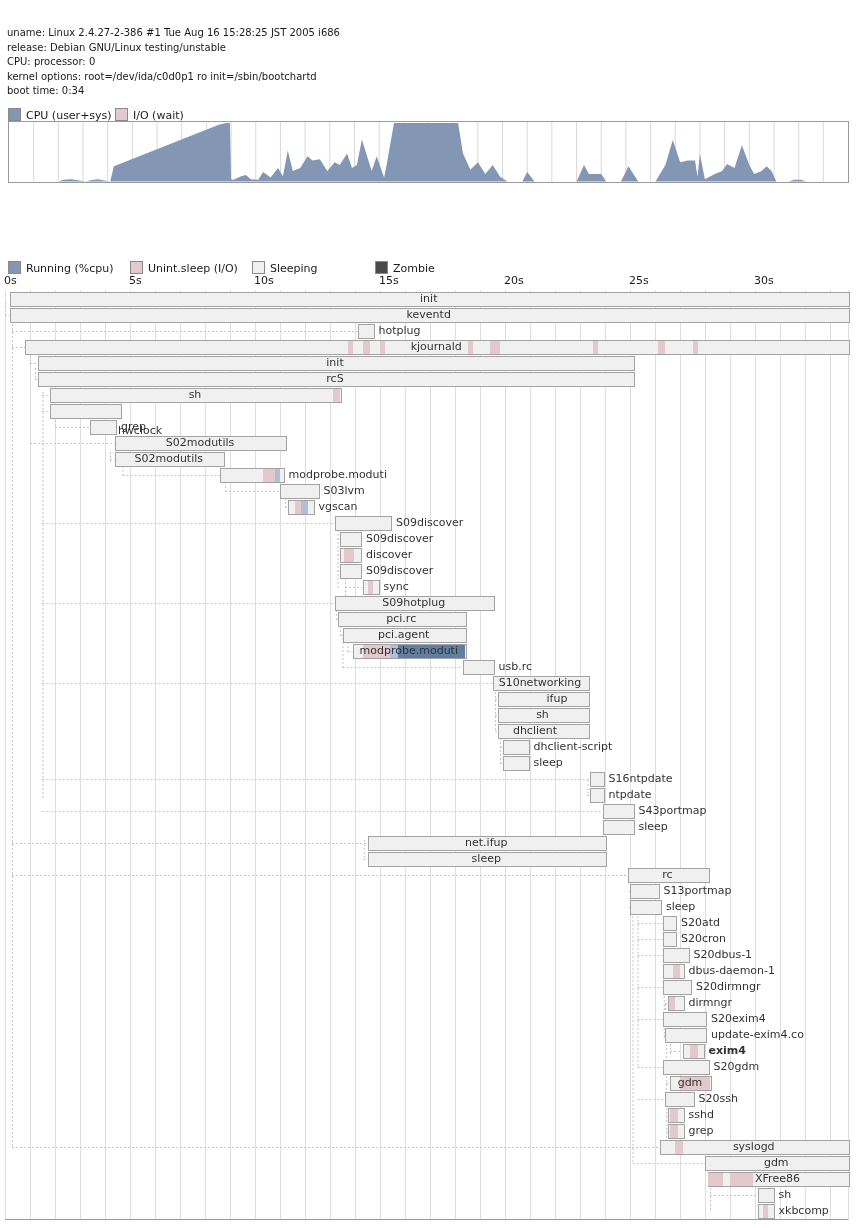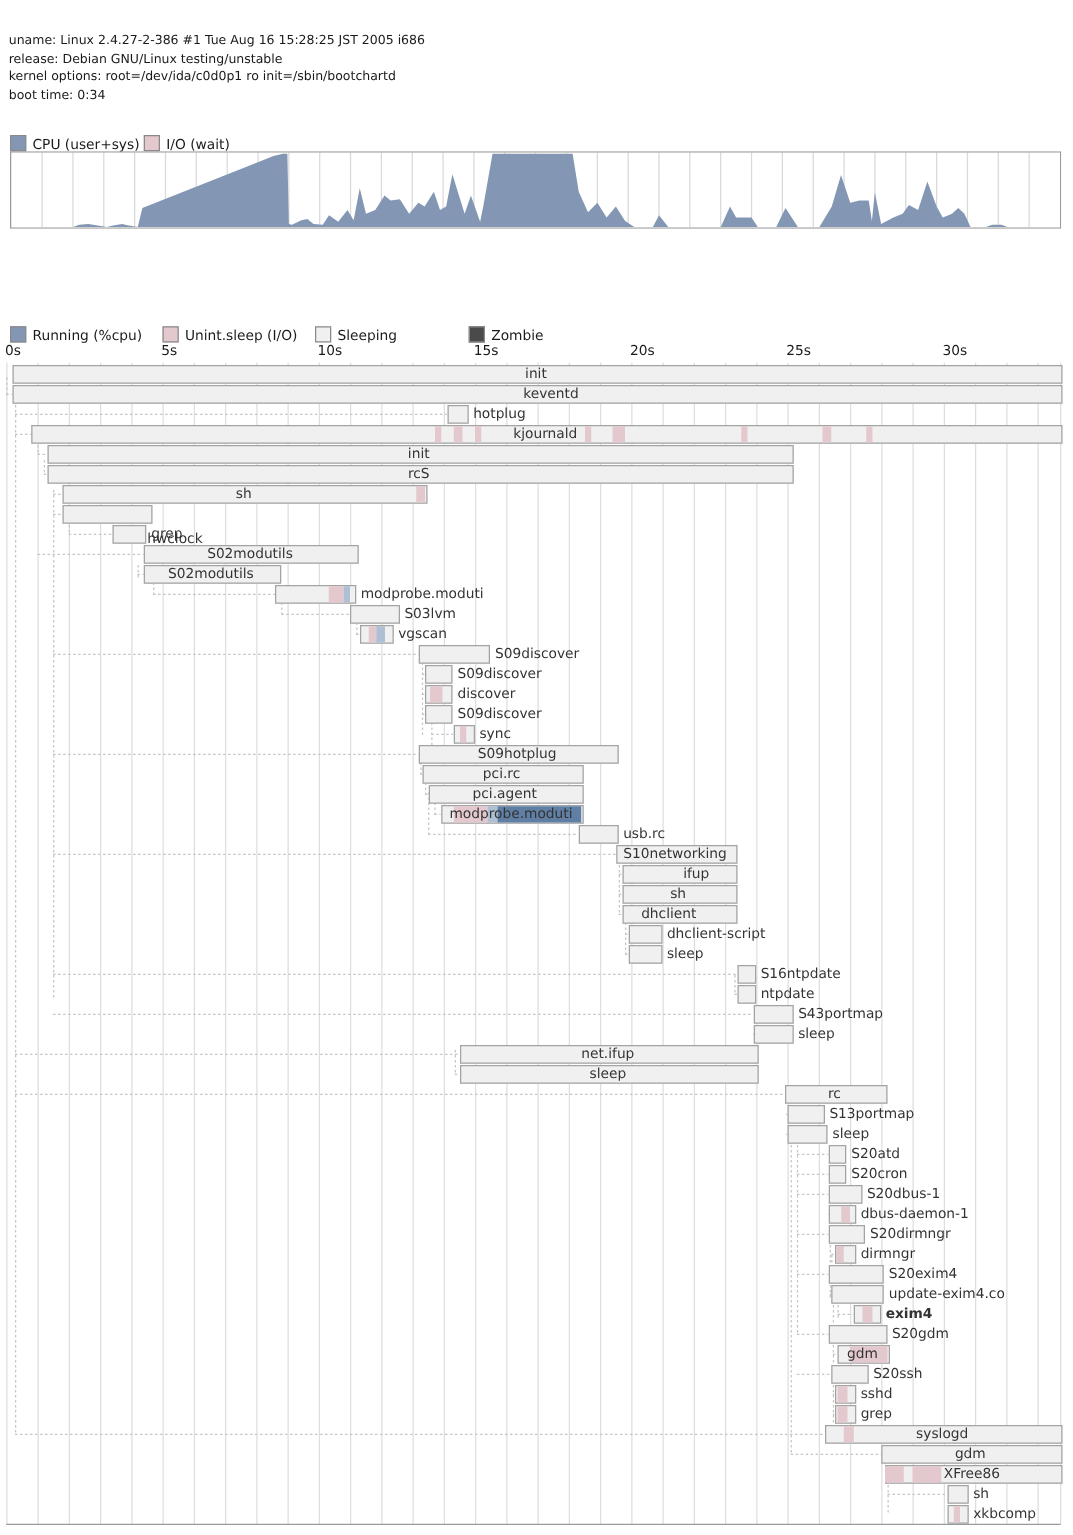--- a/index.html
+++ b/index.html
@@ -18,20 +18,21 @@
   .blab{position:absolute;height:14px;font-size:11px;line-height:14px;color:#333;white-space:nowrap;}
   .blab.center{text-align:center;}
 </style>
 </head>
 <body>
 
 <div id="page">
   <div class="info">
       <div>uname: Linux 2.4.27-2-386 #1 Tue Aug 16 15:28:25 JST 2005 i686</div>
       <div>release: Debian GNU/Linux testing/unstable</div>
+      <div>CPU: processor: 0</div>
       <div>kernel options: root=/dev/ida/c0d0p1 ro init=/sbin/bootchartd</div>
       <div>boot time: 0:34</div>
     </div>
 
   <div class="legend-row" id="cpu-legend" style="left:8px;top:108px;width:400px;height:14px;">
       <span class="legend-item" style="left: 0px;"><span class="swatch" style="background: rgb(131, 151, 180);"></span><span>CPU (user+sys)</span></span>
       <span class="legend-item" style="left: 107px;"><span class="swatch" style="background: rgb(227, 200, 205);"></span><span>I/O (wait)</span></span>
     </div>
 
   <svg id="cpu-box" viewBox="0 0 841 62" width="841" height="62">
@@ -211,21 +212,21 @@
       <line x1="632.5" x2="705" y1="1163.5" y2="1163.5" stroke="#c5c5c5" stroke-dasharray="2,2"></line>
       <line x1="710" x2="707.5" y1="1179.5" y2="1179.5" stroke="#c5c5c5" stroke-dasharray="2,2"></line>
       <line x1="710" x2="757.5" y1="1195.5" y2="1195.5" stroke="#c5c5c5" stroke-dasharray="2,2"></line>
       <line x1="760" x2="757.5" y1="1211.5" y2="1211.5" stroke="#c5c5c5" stroke-dasharray="2,2"></line>
       <line x1="5" x2="848.5" y1="1219.5" y2="1219.5" stroke="#9a9a9a"></line>
     </svg>
   <div id="bars">
       <div class="bar" style="left: 10px; top: 292px; width: 837.5px;"></div>
       <div class="blab center" style="top: 292px; left: 10px; width: 837.5px;">init</div>
       <div class="bar" style="left: 10px; top: 308px; width: 837.5px;"></div>
-      <div class="blab center" style="top: 308px; left: 10px; width: 837.5px; padding-left: 12px;">keventd</div>
+      <div class="blab center" style="top: 308px; left: 10px; width: 837.5px;">keventd</div>
       <div class="bar" style="left: 357.5px; top: 324px; width: 15px;"></div>
       <div class="blab" style="top: 324px; left: 378.5px;">hotplug</div>
       <div class="bar" style="left: 25px; top: 340px; width: 822.5px;">
         <div class="seg" style="left: 321.5px; width: 5px; background: rgb(227, 200, 205);"></div>
         <div class="seg" style="left: 336.5px; width: 7.5px; background: rgb(227, 200, 205);"></div>
         <div class="seg" style="left: 354px; width: 5px; background: rgb(227, 200, 205);"></div>
         <div class="seg" style="left: 441.5px; width: 5px; background: rgb(227, 200, 205);"></div>
         <div class="seg" style="left: 464px; width: 10px; background: rgb(227, 200, 205);"></div>
         <div class="seg" style="left: 566.5px; width: 5px; background: rgb(227, 200, 205);"></div>
         <div class="seg" style="left: 631.5px; width: 7.5px; background: rgb(227, 200, 205);"></div>

